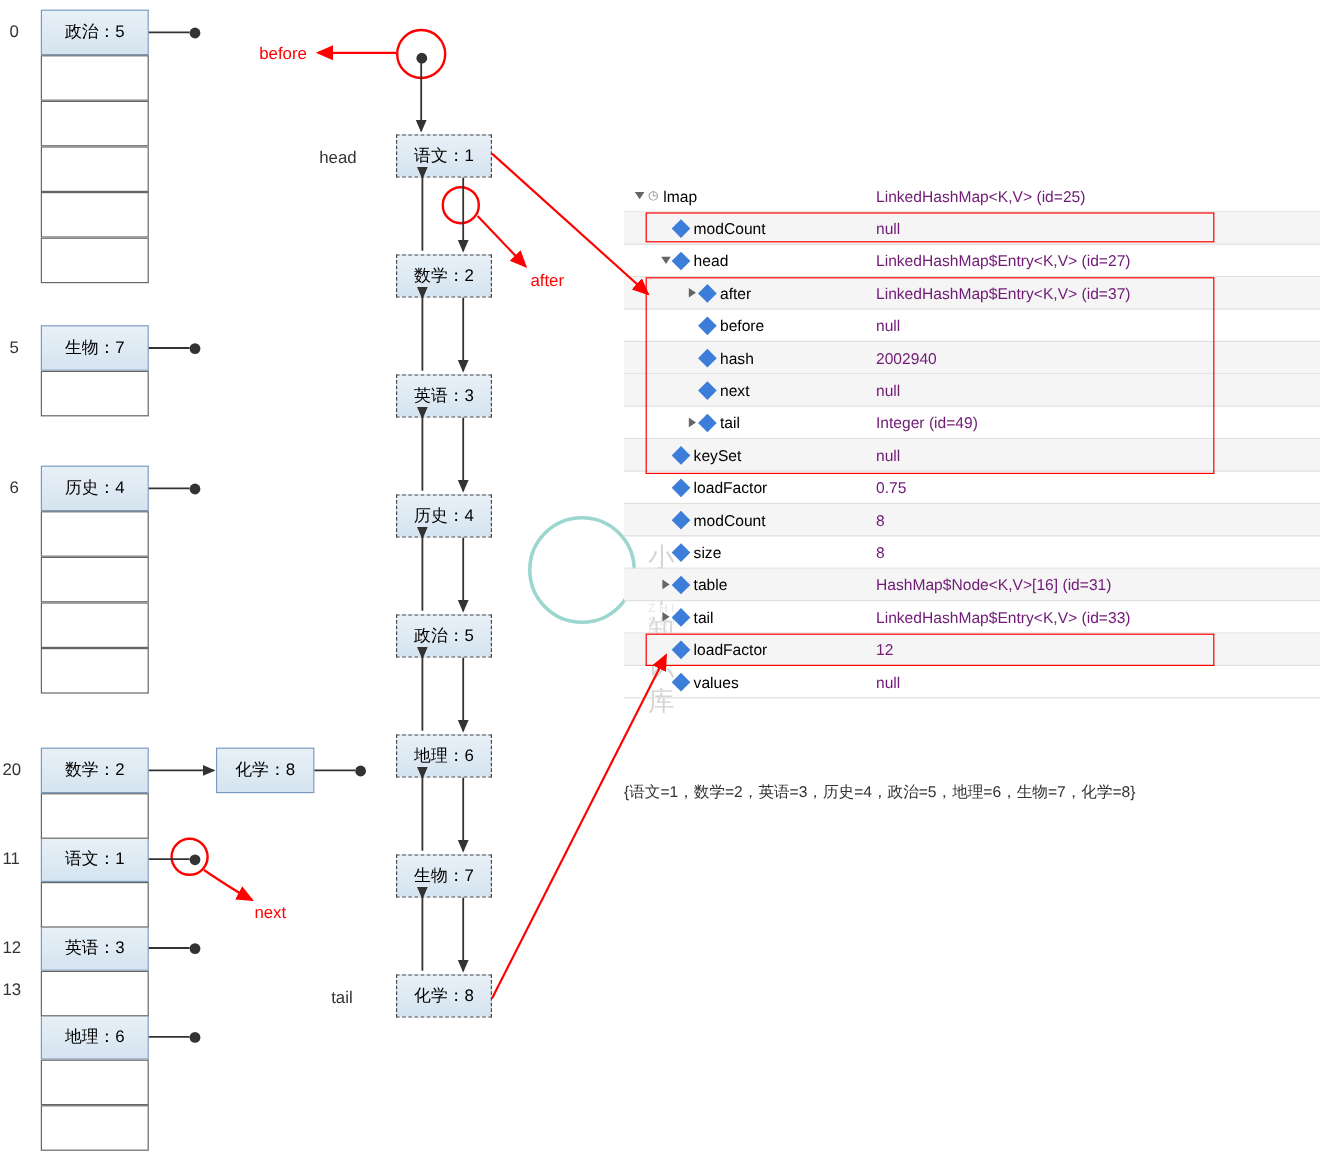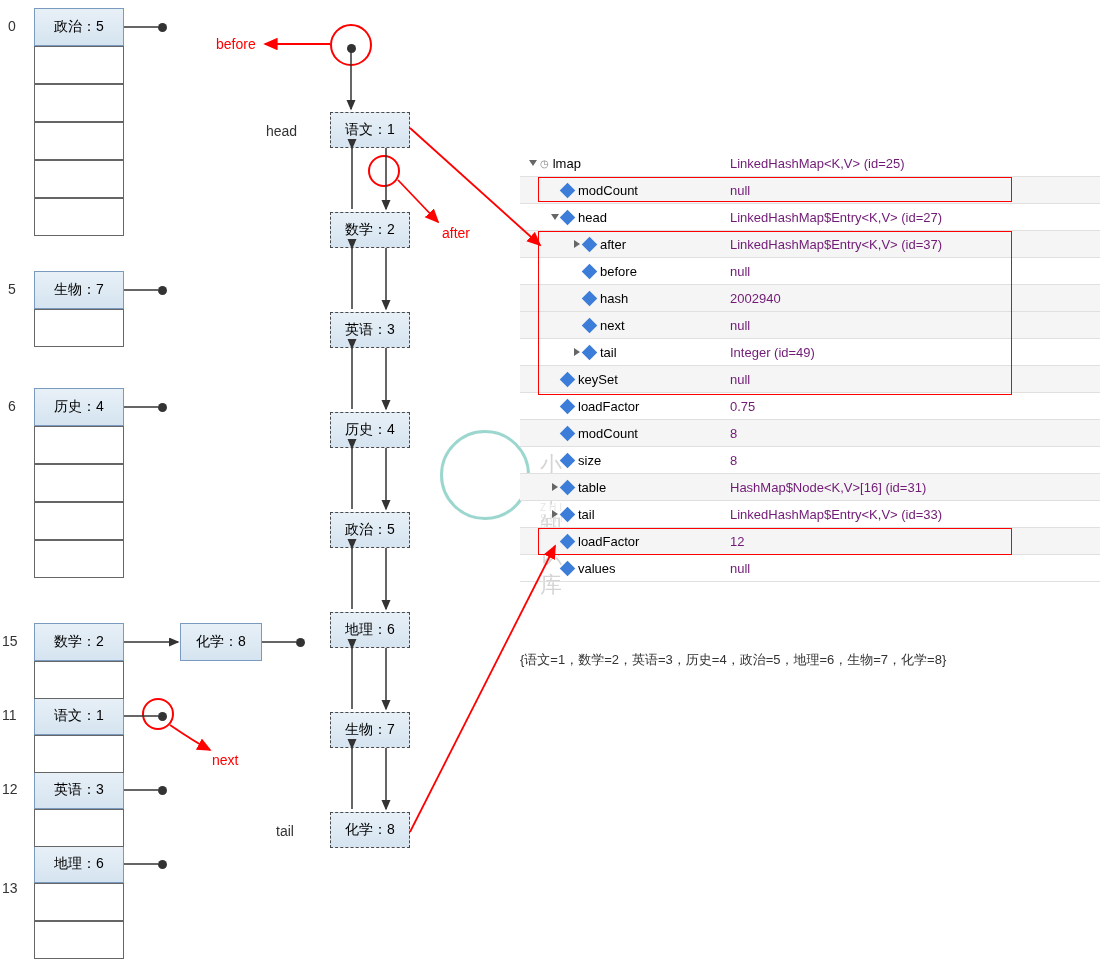--- a/index.html
+++ b/index.html
@@ -48,33 +48,33 @@
 <div class="slot" style="left:34px;top:309px"></div>
 <div class="slot" style="left:34px;top:198px"></div>
 <div class="idx" style="left:8px;top:398px">6</div>
 <div class="slot filled" style="left:34px;top:388px">
     <span>历史：4</span>
   </div>
 <div class="slot" style="left:34px;top:426px"></div>
 <div class="slot" style="left:34px;top:464px"></div>
 <div class="slot" style="left:34px;top:502px"></div>
 <div class="slot" style="left:34px;top:540px"></div>
-<div class="idx" style="left:2px;top:633px">15</div>
+<div class="idx" style="left:2px;top:633px">20</div>
 <div class="slot filled" style="left:34px;top:623px">
     <span>数学：2</span>
   </div>
 <div class="idx" style="left:2px;top:707px">11</div>
 <div class="slot filled" style="left:34px;top:697px">
     <span>语文：1</span>
   </div>
 <div class="idx" style="left:2px;top:781px">12</div>
 <div class="slot filled" style="left:34px;top:771px">
     <span>英语：3</span>
   </div>
-<div class="idx" style="left:2px;top:880px">13</div>
+<div class="idx" style="left:2px;top:816px">13</div>
 <div class="slot filled" style="left:34px;top:845px">
     <span>地理：6</span>
   </div>
 <div class="slot" style="left:34px;top:661px"></div>
 <div class="slot" style="left:34px;top:735px"></div>
 <div class="slot" style="left:34px;top:809px"></div>
 <div class="slot" style="left:34px;top:883px"></div>
 <div class="slot" style="left:34px;top:921px"></div>
 
 <div class="slot filled" style="left:180px;top:623px;width:82px">

